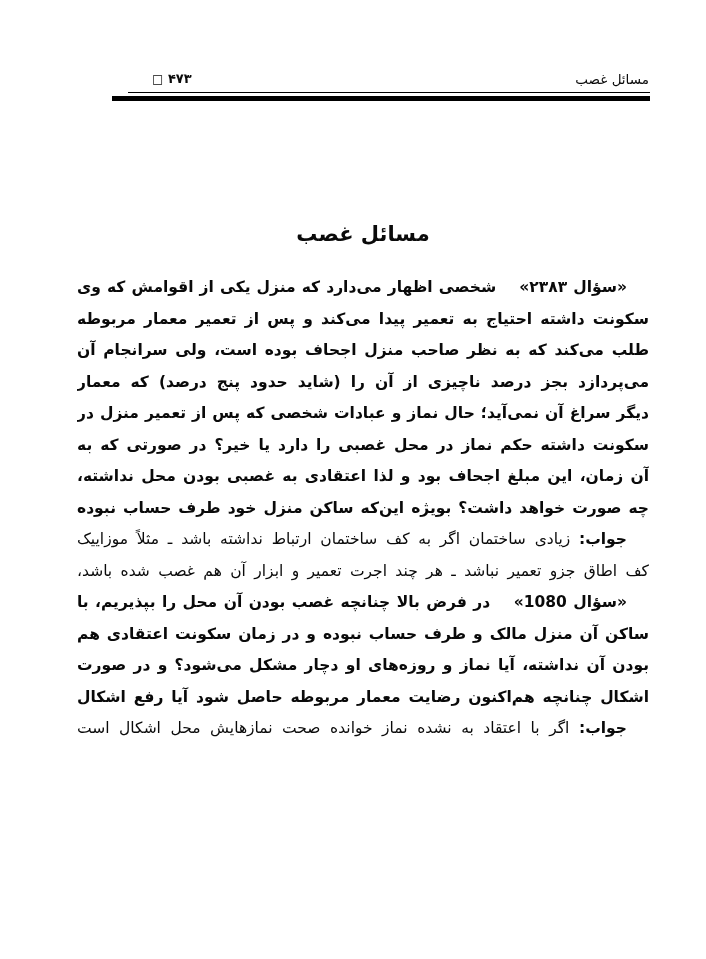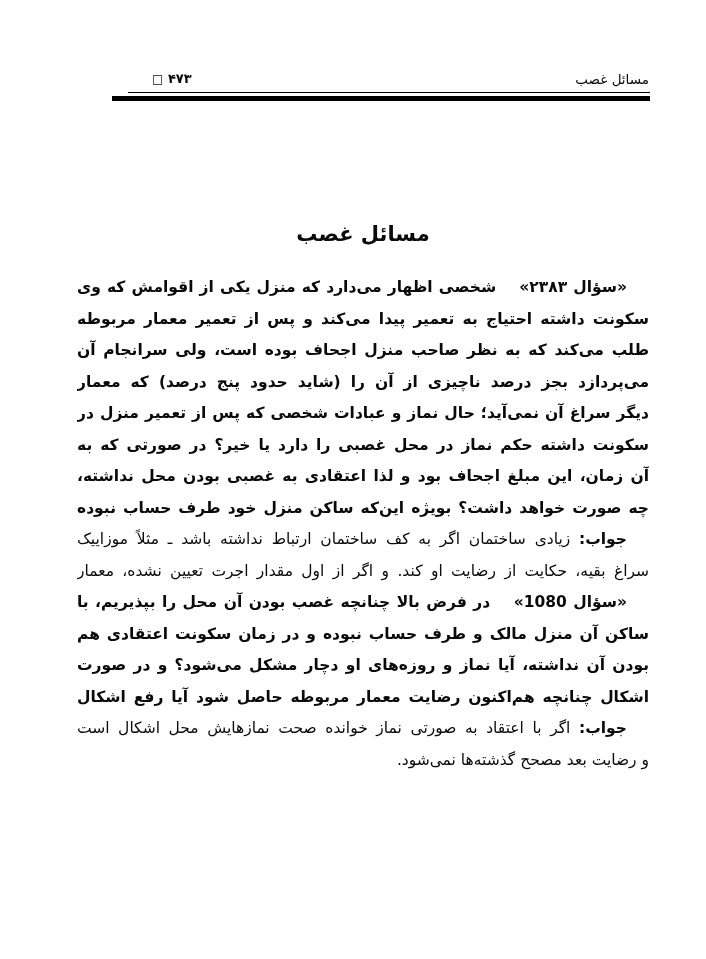--- a/index.html
+++ b/index.html
@@ -119,29 +119,28 @@
       <div class="line">طلب می‌کند که به نظر صاحب منزل اجحاف بوده است، ولی سرانجام آن مبلغ را</div>
       <div class="line">می‌پردازد بجز درصد ناچیزی از آن را (شاید حدود پنج درصد) که معمار مربوطه نیز</div>
       <div class="line">دیگر سراغ آن نمی‌آید؛ حال نماز و عبادات شخصی که پس از تعمیر منزل در آن منزل</div>
       <div class="line">سکونت داشته حکم نماز در محل غصبی را دارد یا خیر؟ در صورتی که به اعتقاد او در</div>
       <div class="line">آن زمان، این مبلغ اجحاف بود و لذا اعتقادی به غصبی بودن محل نداشته، حکم مسأله</div>
       <div class="line last">چه صورت خواهد داشت؟ بویژه این‌که ساکن منزل خود طرف حساب نبوده است.</div>
     </div>
 
     <div class="para answer">
       <div class="line first"><span class="a-label">جواب:</span> <span>زیادی ساختمان اگر به کف ساختمان ارتباط نداشته باشد ـ مثلاً موزاییک</span></div>
-      <div class="line">سراغ بقیه، حکایت از رضایت او کند. و اگر از اول مقدار اجرت تعیین نشده، معمار</div>
+      <div class="line">کف اطاق جزو تعمیر نباشد ـ هر چند اجرت تعمیر و ابزار آن هم غصب شده باشد،</div>
     </div>
 
     <div class="para question">
       <div class="line first"><span class="q-label">«سؤال 1080»</span> <span>در فرض بالا چنانچه غصب بودن آن محل را بپذیریم، با توجه به این‌که</span></div>
       <div class="line">ساکن آن منزل مالک و طرف حساب نبوده و در زمان سکونت اعتقادی هم به غصبی</div>
       <div class="line">بودن آن نداشته، آیا نماز و روزه‌های او دچار مشکل می‌شود؟ و در صورت وجود</div>
       <div class="line last">اشکال چنانچه هم‌اکنون رضایت معمار مربوطه حاصل شود آیا رفع اشکال می‌شود؟</div>
     </div>
 
     <div class="para answer">
-      <div class="line first"><span class="a-label">جواب:</span> <span>اگر با اعتقاد به صورتی نماز خوانده صحت نمازهایش محل اشکال است</span></div>
-      <div class="line last">و رضایت بعد مصحح گذشته‌ها نمی‌شود.</div>
+      <div class="line first"><span class="a-label">جواب:</span> <span>اگر با اعتقاد به نشده نماز خوانده صحت نمازهایش محل اشکال است</span></div>
     </div>
 
   </div>
 </div>
 
 </body></html>

